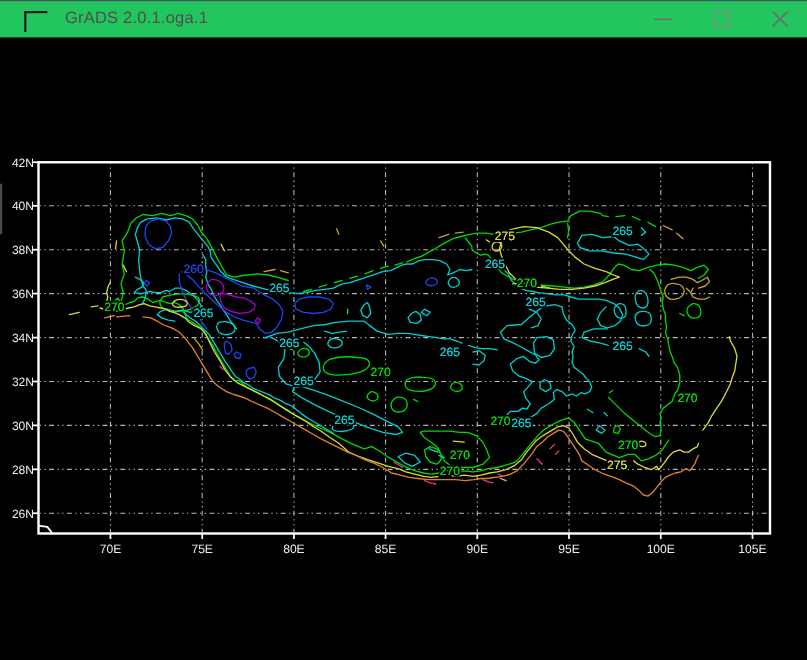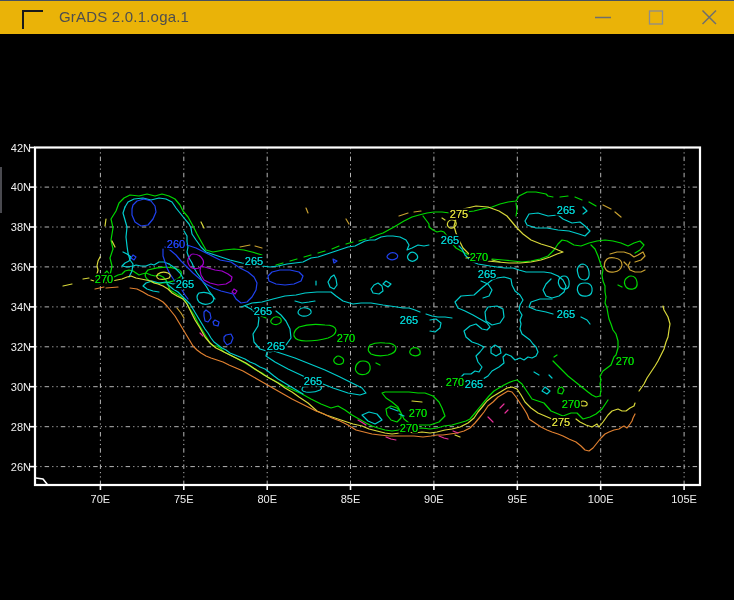--- a/index.html
+++ b/index.html
@@ -1,19 +1,19 @@
 <!DOCTYPE html>
 <html><head>
 <meta charset="utf-8">
 <style>
 html,body{margin:0;padding:0;background:#000;width:734px;height:600px;overflow:hidden;}
 *{box-sizing:border-box;}
 body{font-family:"Liberation Sans", sans-serif;}
 #win{position:relative;width:734px;height:600px;background:#000;}
-#titlebar{position:absolute;left:0;top:0;width:734px;height:34px;background:#eab308;border-top:1px solid #465062;}
+#titlebar{position:absolute;left:0;top:0;width:734px;height:34px;background:#22c55e;border-top:1px solid #465062;}
 #ticon{position:absolute;left:22px;top:9px;width:21px;height:19px;border-top:2px solid #1a1a1a;border-left:2px solid #1a1a1a;}
 #ttext{position:absolute;left:59px;top:7px;font-size:15px;color:#4e4e4e;letter-spacing:0.2px;}
 svg{position:absolute;left:0;top:0;}
 text{font-family:"Liberation Sans", sans-serif;}
 .ax{fill:#eeeeee;font-size:11px;}
 path,polyline{fill:none;stroke-linecap:round;stroke-linejoin:round;}
 </style>
 </head>
 <body>
 <div id="win">

